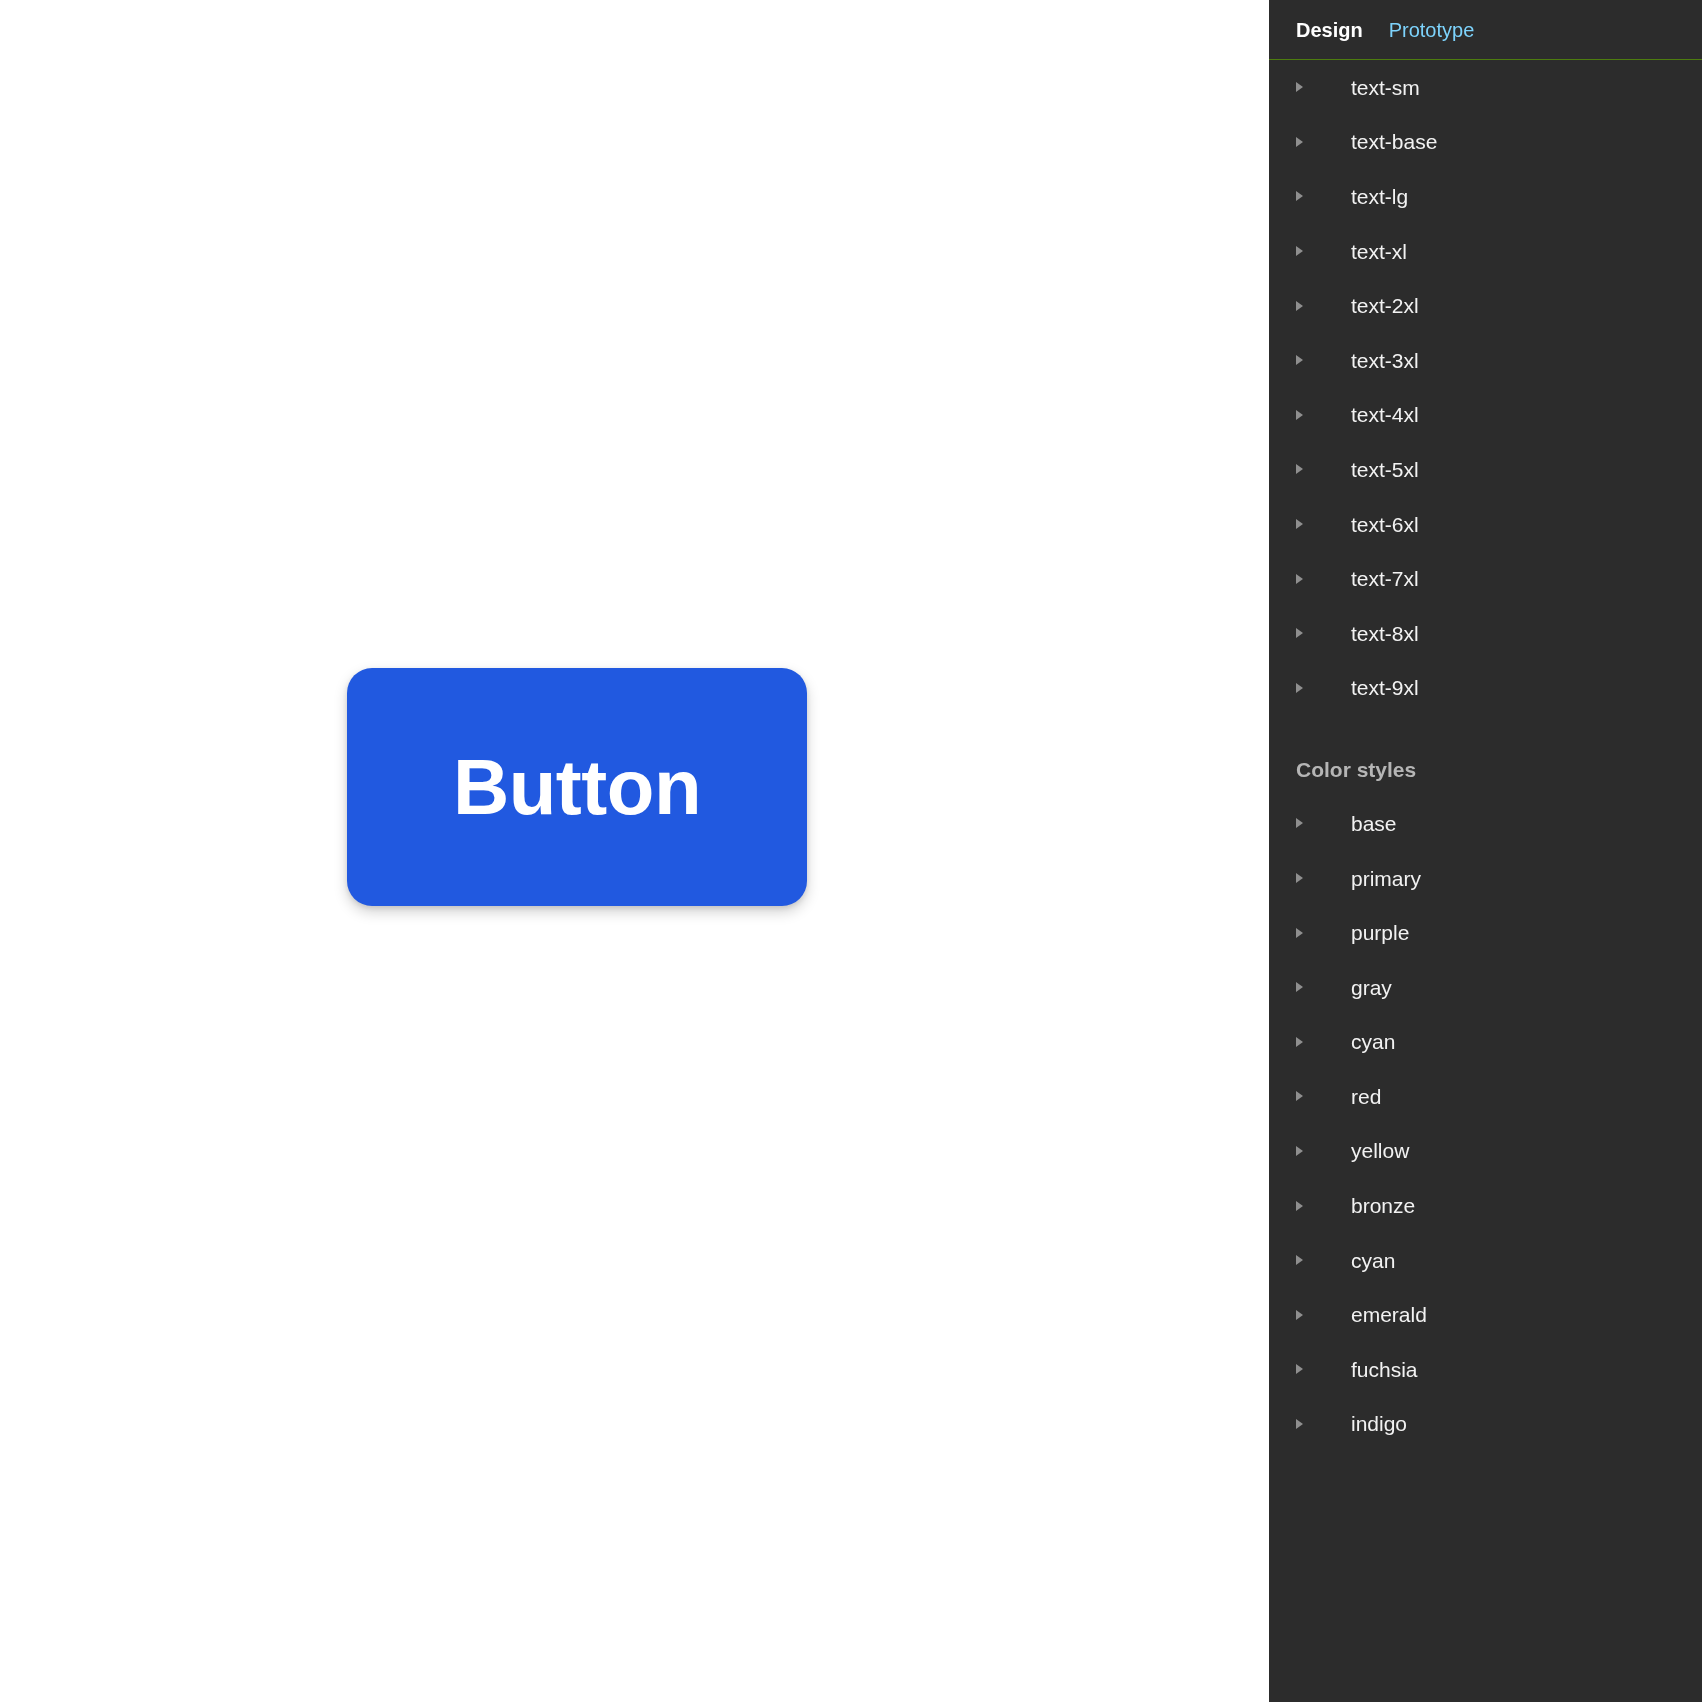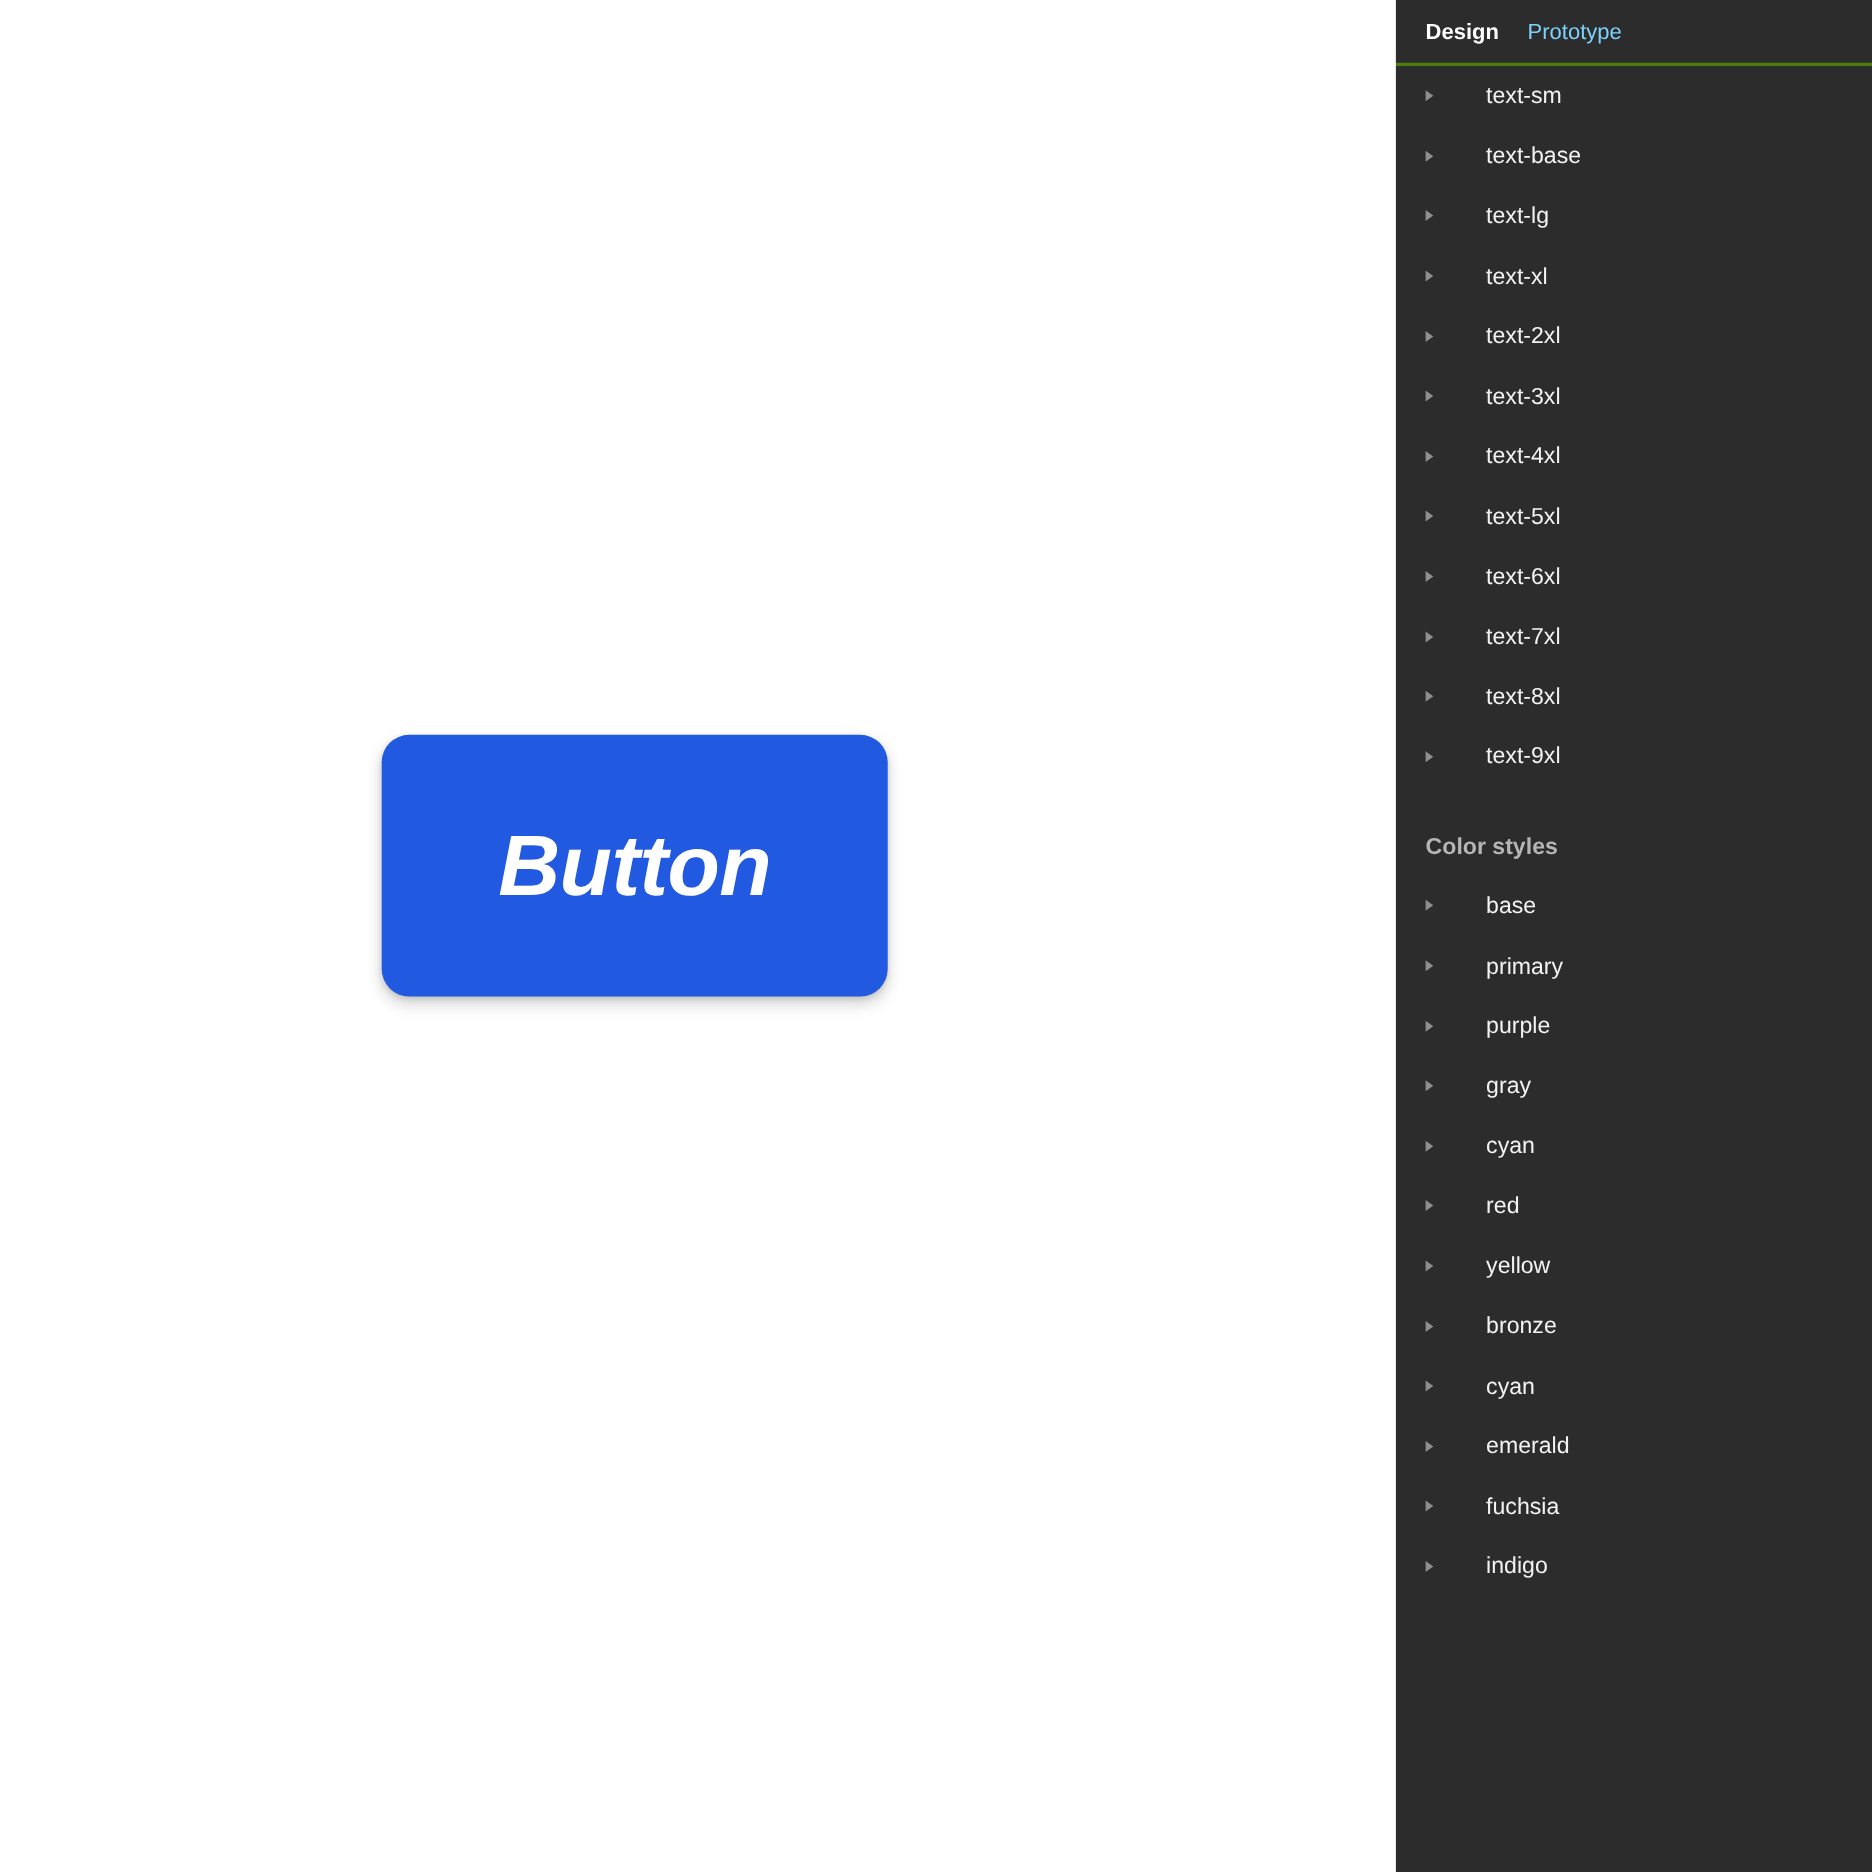--- a/index.html
+++ b/index.html
@@ -22,21 +22,20 @@
 
   
   #canvas {
     position: absolute;
     left: 0;
     top: 0;
     width: 1269px;
     height: 1328px;
     background: #ffffff;
     overflow: hidden;
-    font-style: italic;
   }
 
   #artboard-button {
     position: absolute;
     left: 347px;
     top: 668px;
     width: 460px;
     height: 238px;
     border-radius: 25px;
     background: #2159e0;
@@ -84,21 +83,21 @@
     top: 0;
     width: 433px;
     height: 1702px;
     background: #2c2c2c;
     overflow: hidden;
   }
 
   #panel-header {
     position: relative;
     height: 60px;
-    border-bottom: 3px solid #4d7c0f;
+    border-bottom: 1px solid #4d7c0f;
     display: flex;
     align-items: center;
     padding-left: 27px;
     gap: 26px;
   }
 
   .panel-tab {
     font-size: 20px;
     line-height: 1;
     cursor: pointer;

